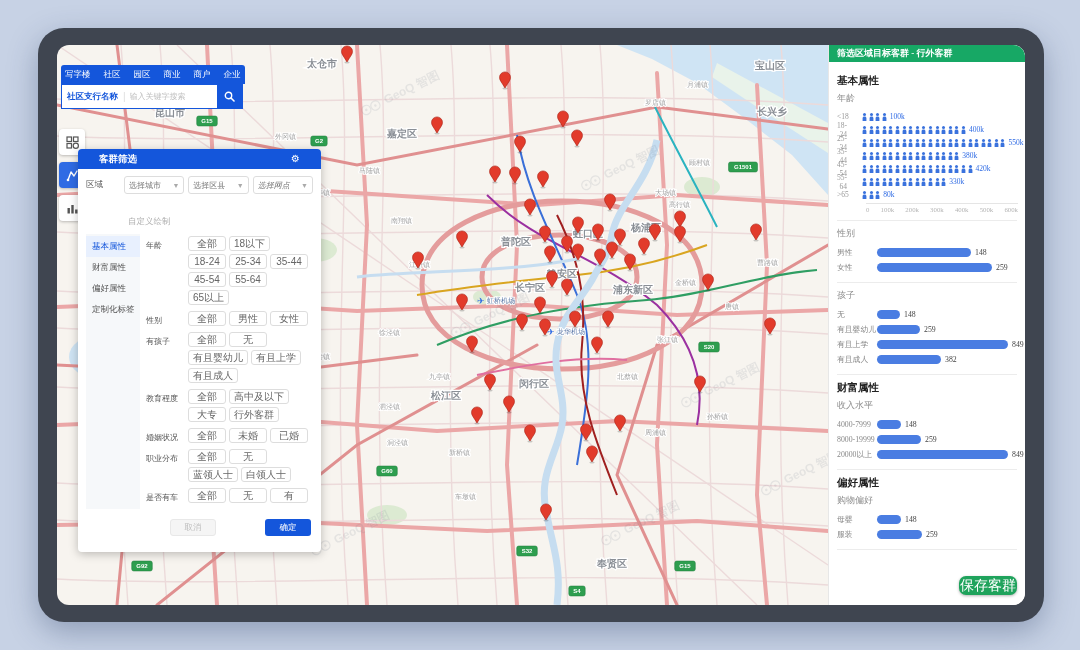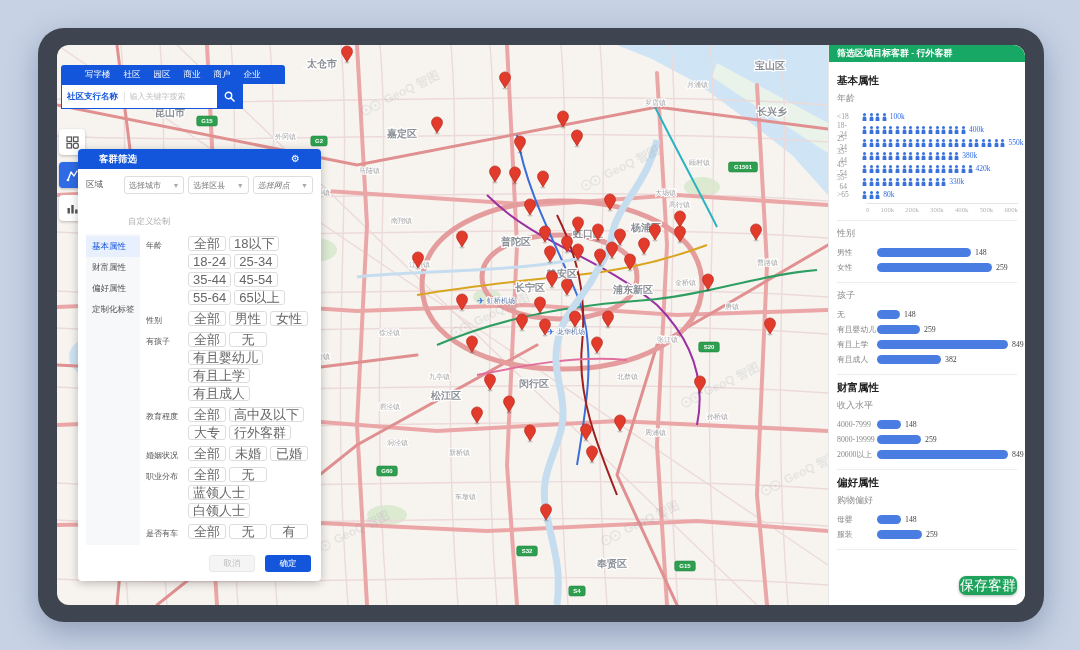--- a/index.html
+++ b/index.html
@@ -25,21 +25,21 @@
   .shield rect { fill:#2e9e4f; stroke:#1d7d3a; stroke-width:.5; rx:2; }
   .shield text { fill:#fff; font-size:6px; font-weight:bold; }
   .plane { font-size:9px; fill:#2f6be4; }
   
   .wm { position:absolute; display:flex; align-items:center; gap:4px; transform:rotate(-26deg);
         color:#6b7687; opacity:.13; pointer-events:none; font-size:12px; font-weight:bold; white-space:nowrap; }
   .wm svg { width:22px; height:13px; }
   .wm.on-side { opacity:.06; }
   
   .tabbar { position:absolute; left:4px; top:20px; height:19px; background:#1456db; border-radius:3px 3px 0 0;
-            display:flex; align-items:center; padding:0 24px; gap:13px; z-index:30; }
+            display:flex; align-items:center; padding:0 4px; gap:13px; z-index:30; }
   .tabbar .tab { color:#fff; font-size:8.5px; cursor:pointer; }
   .searchrow { position:absolute; left:4px; top:39px; width:182px; height:25px; background:#fff;
                border:1px solid #1456db; display:flex; align-items:center; z-index:30; }
   .searchrow .slabel { color:#1456db; font-size:8.5px; font-weight:bold; padding:0 5px; white-space:nowrap; }
   .searchrow .sdiv { color:#ddd; font-size:10px; }
   .searchrow input { flex:1; min-width:0; border:0; outline:none; font-size:8px; padding:0 4px;
                      font-family:"Liberation Sans",sans-serif; color:#333; }
   .searchrow input::placeholder { color:#bfbfbf; }
   .searchbtn { width:25px; height:23px; background:#1456db; display:flex; align-items:center; justify-content:center; cursor:pointer; }
   
@@ -63,26 +63,26 @@
   .customdraw { font-size:8.5px; color:#b0b0b0; margin:1px 0 6px 42px; cursor:pointer; }
   .fbody { display:flex; margin-top:2px; }
   .ftabs { width:54px; background:#f6f8fa; flex:none; padding:2px 0; }
   .ftab { height:21px; line-height:21px; font-size:8.5px; color:#555; padding-left:6px; cursor:pointer; }
   .ftab.active { background:#e8f0fe; color:#1456db; }
   .fopts { flex:1; padding:2px 0 0 6px; }
   .frow { display:flex; margin-bottom:3px; }
   .frow .flabel { width:42px; flex:none; font-size:8px; color:#555; padding-top:4px; }
   .chips { flex:1; display:flex; flex-wrap:wrap; }
   .chip { min-width:38px; height:15px; line-height:13px; text-align:center; border:1px solid #ddd; border-radius:3px;
-          font-size:13px; color:#666; background:#fff; padding:0 4px; margin:0 3px 3px 0; cursor:pointer; }
-  .pfoot { display:flex; justify-content:flex-end; gap:10px; padding:4px 10px 9px 10px; }
+          font-size:10px; color:#666; background:#fff; padding:0 4px; margin:0 3px 3px 0; cursor:pointer; }
+  .pfoot { display:flex; justify-content:flex-end; gap:4px; padding:4px 10px 16px 10px; }
   .btn { width:46px; height:17px; border-radius:3px; font-size:8.5px; display:flex; align-items:center;
          justify-content:center; cursor:pointer; }
   .btn.ghost { background:#f5f5f5; color:#bdbdbd; border:1px solid #e8e8e8; }
-  .btn.primary { background:#1456db; color:#fff; }
+  .btn.primary { background:#1456db; color:#fff;margin-left:45px; }
   
   .sidebar { position:absolute; right:0; top:0; width:197px; height:560px; background:#fff;
              border-left:1px solid #e7e7e7; z-index:20;font-family:Liberation Serif, serif; }
   .side-head { height:17px; background:#17a865; color:#fff; font-size:9px; font-weight:bold;
                display:flex; align-items:center; padding:0 8px; }
   .side-body { padding:8px 8px 0 8px; }
   .sec-title { font-size:10.5px; font-weight:bold; color:#222; margin:4px 0 4px 0; }
   .sub-title { font-size:9px; color:#8d8d8d; margin:2px 0 5px 0; }
   .age-row { display:flex; align-items:center; height:13px; }
   .age-lab { width:25px; flex:none; font-size:7.5px; color:#999; text-align:right; padding-right:15px; }

